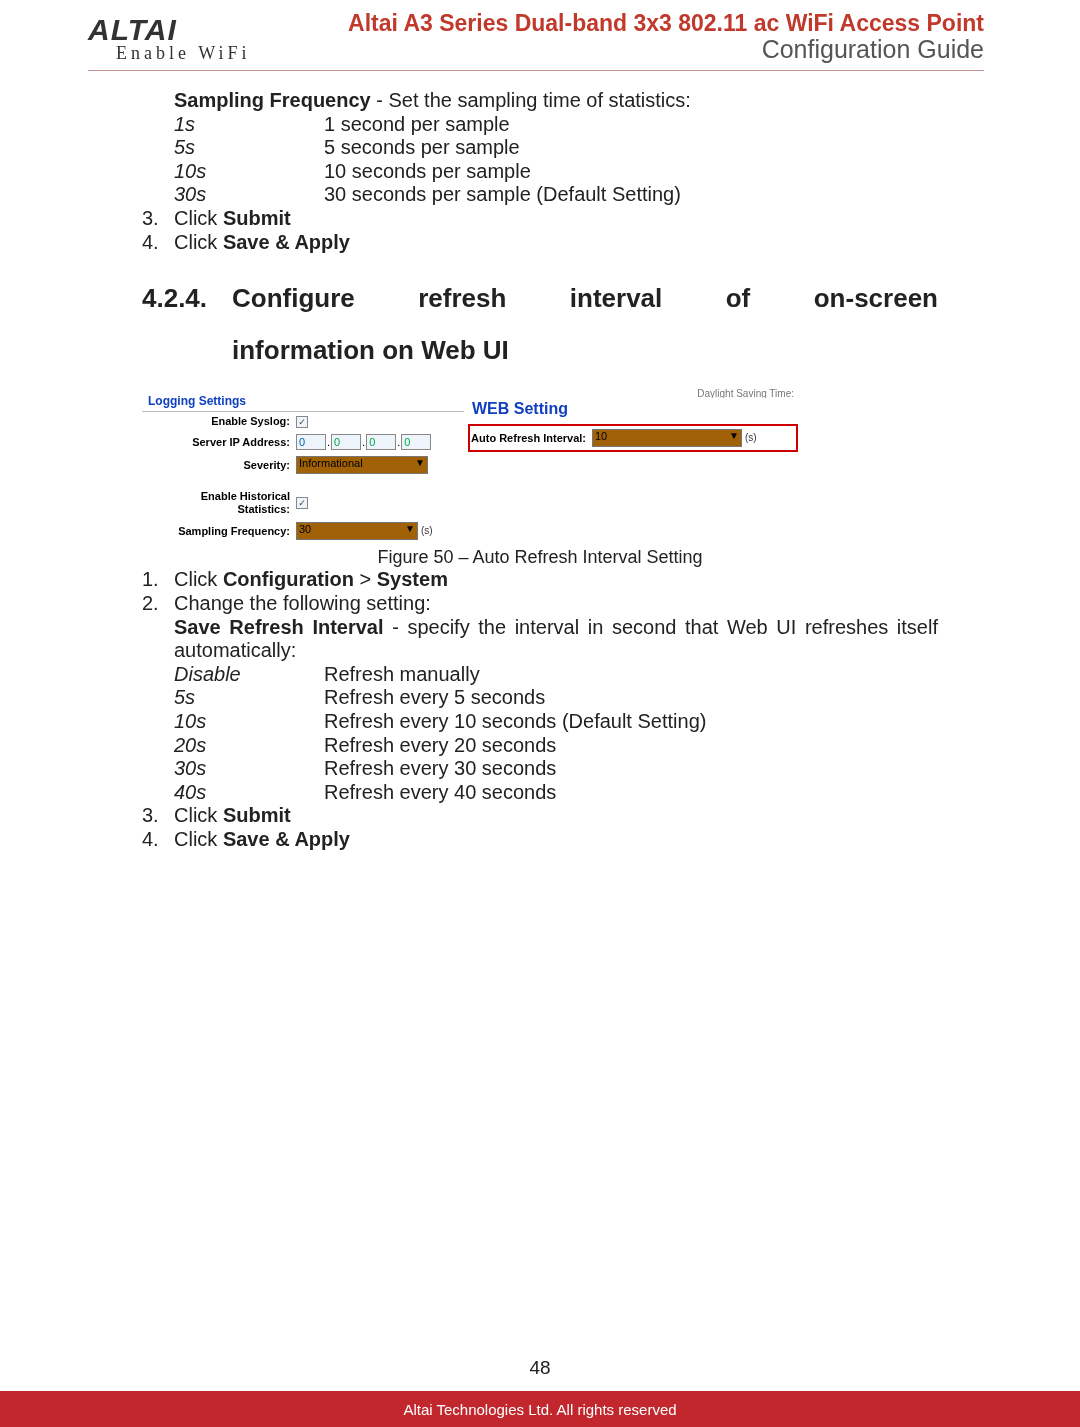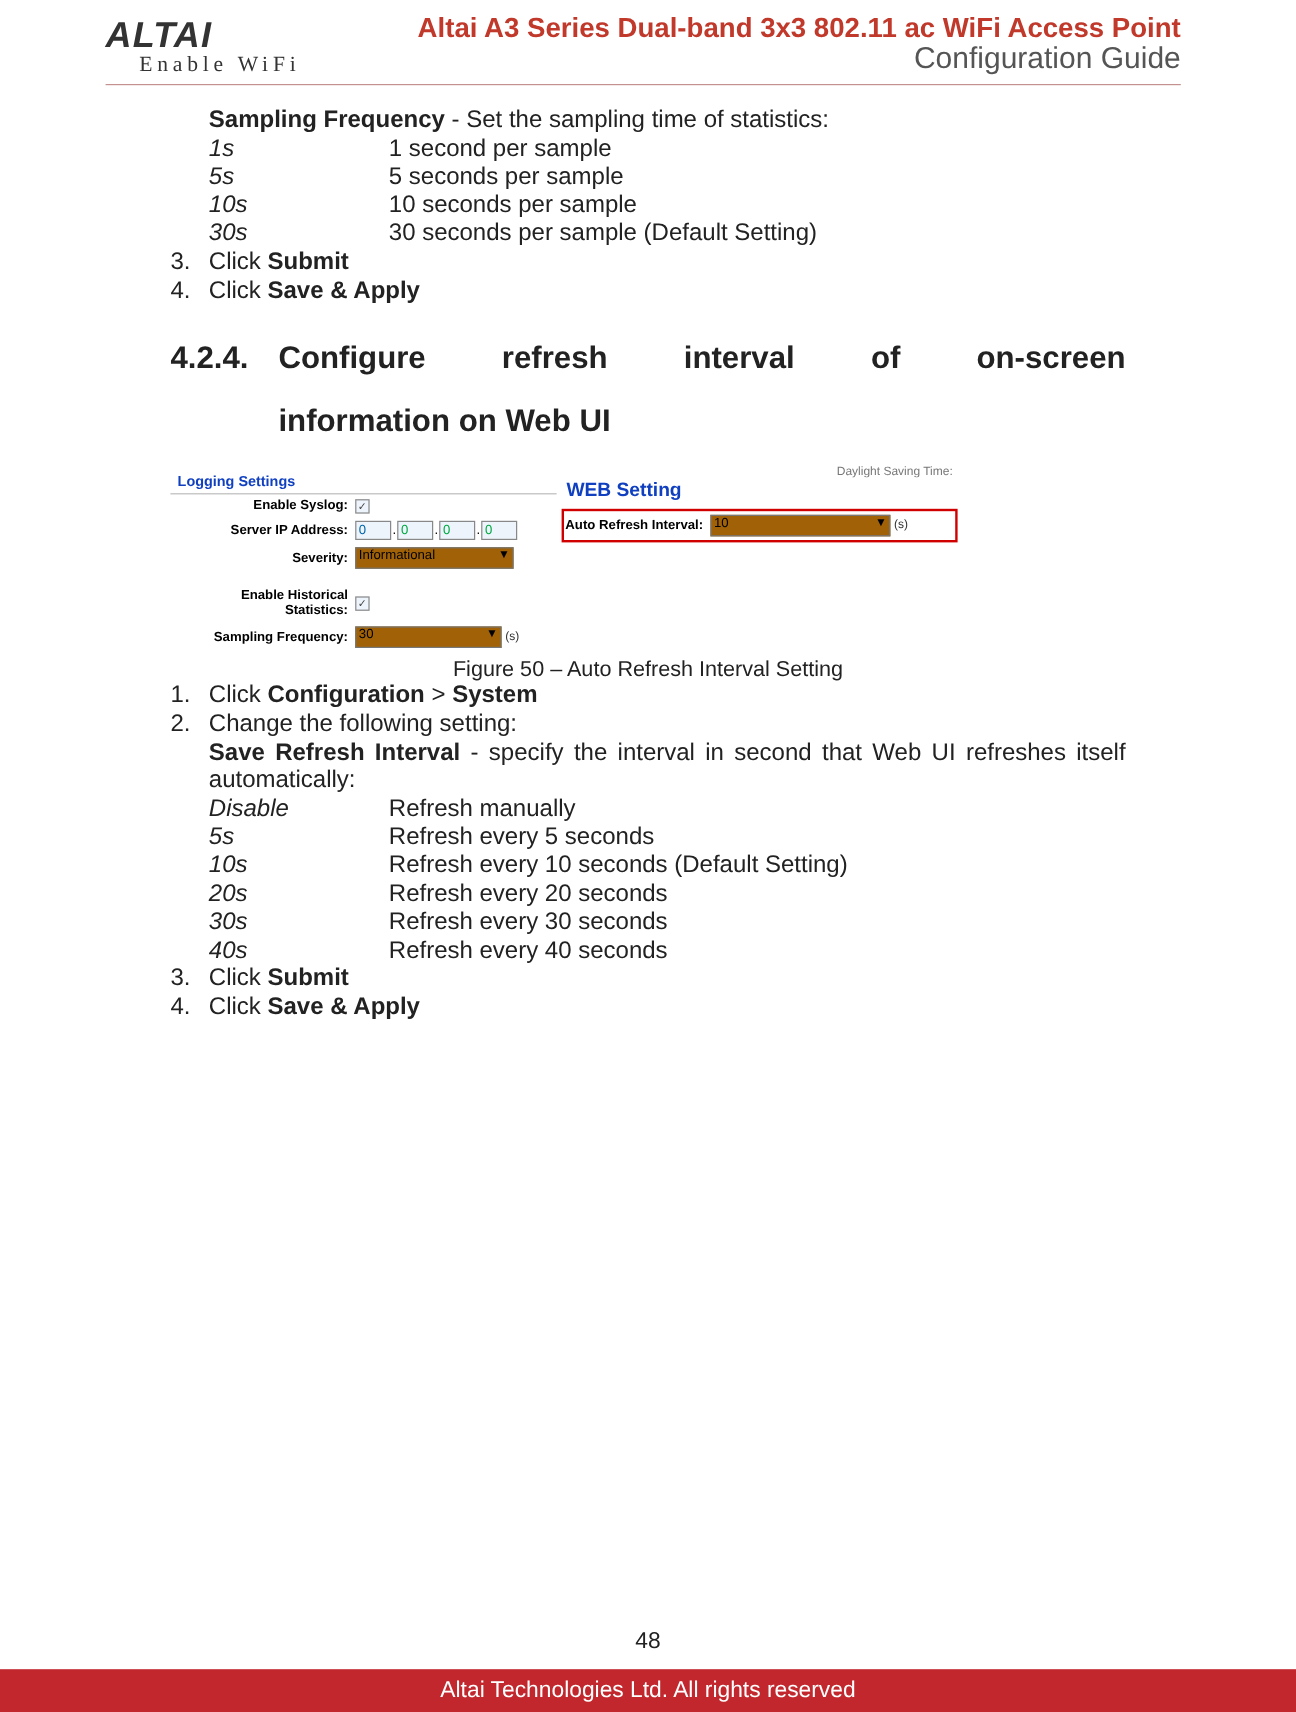--- a/index.html
+++ b/index.html
@@ -57,21 +57,21 @@
   .daylight { font-size:10px; color:#777; text-align:right; padding:0 10px 0 0; white-space:nowrap; overflow:hidden; height:10px; }
   .caption { text-align:center; font-size:18px; margin-top:4px; }
 
   .tbl2 { display:table; margin-left:32px; }
   .tbl2 .tkey { width:150px; }
 
   .justify { text-align: justify; text-align-last: left; }
 
   
   .pagenum { position:absolute; bottom:48px; left:0; right:0; text-align:center; font-size:19px; }
-  .footer-bar { position:absolute; bottom:0; left:0; right:0; height:36px; background:#c1272d; color:#fff; font-size:19px; display:flex; align-items:center; justify-content:center; }
+  .footer-bar { position:absolute; bottom:0; left:0; right:0; height:36px; background:#c1272d; color:#fff; font-size:15px; display:flex; align-items:center; justify-content:center; }
 </style>
 </head>
 <body>
 
 <div class="page">
   <div class="header">
     <div class="header-row">
       <div class="logo-block">
         <div class="logo-main">ALTAI</div>
         <div class="logo-sub">Enable WiFi</div>

